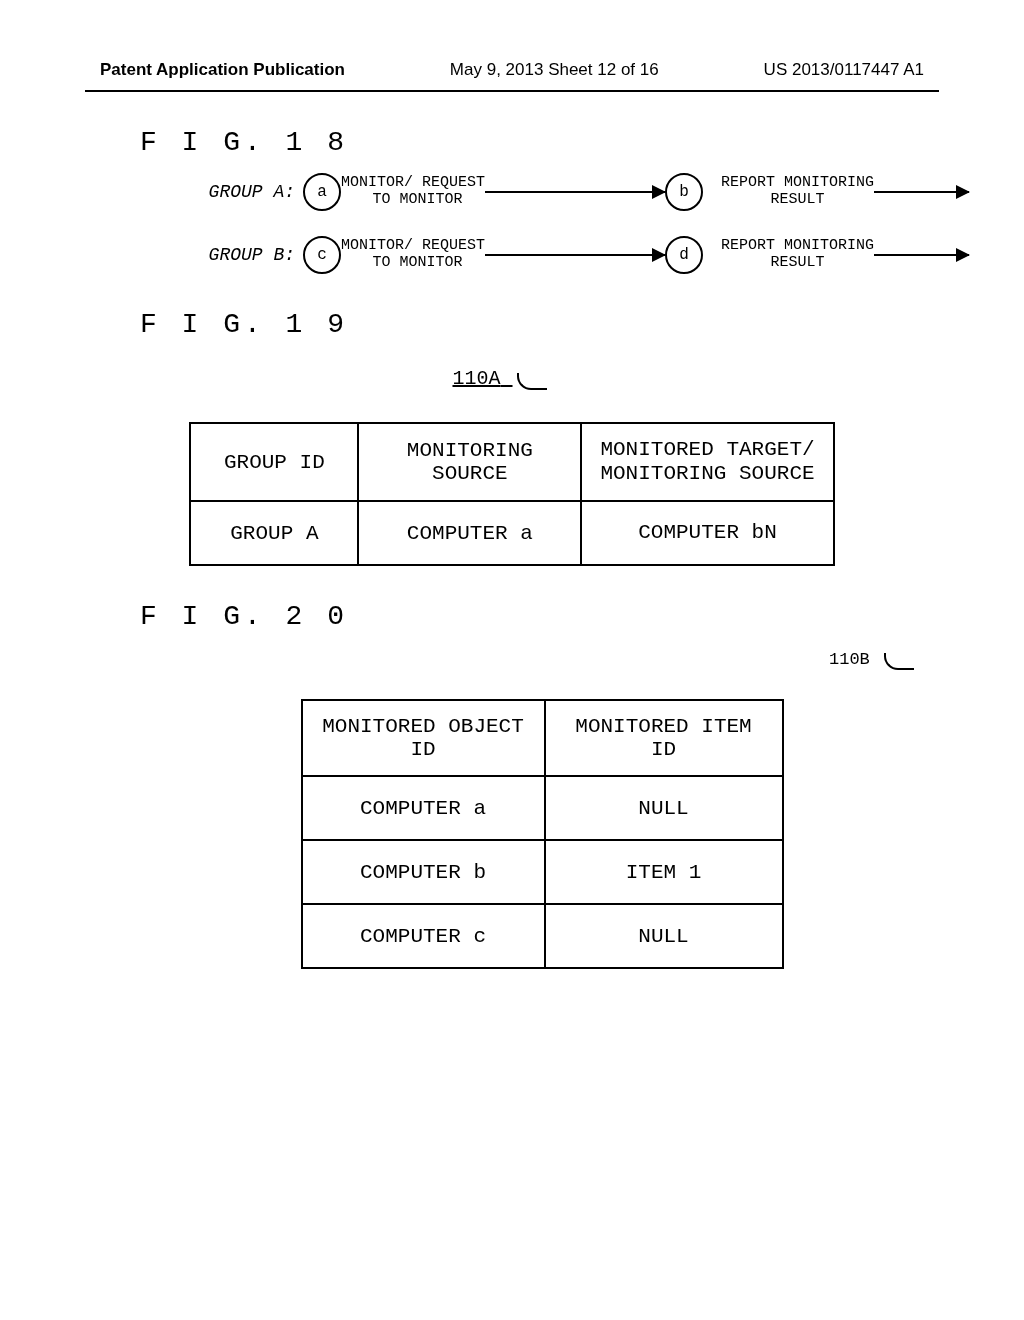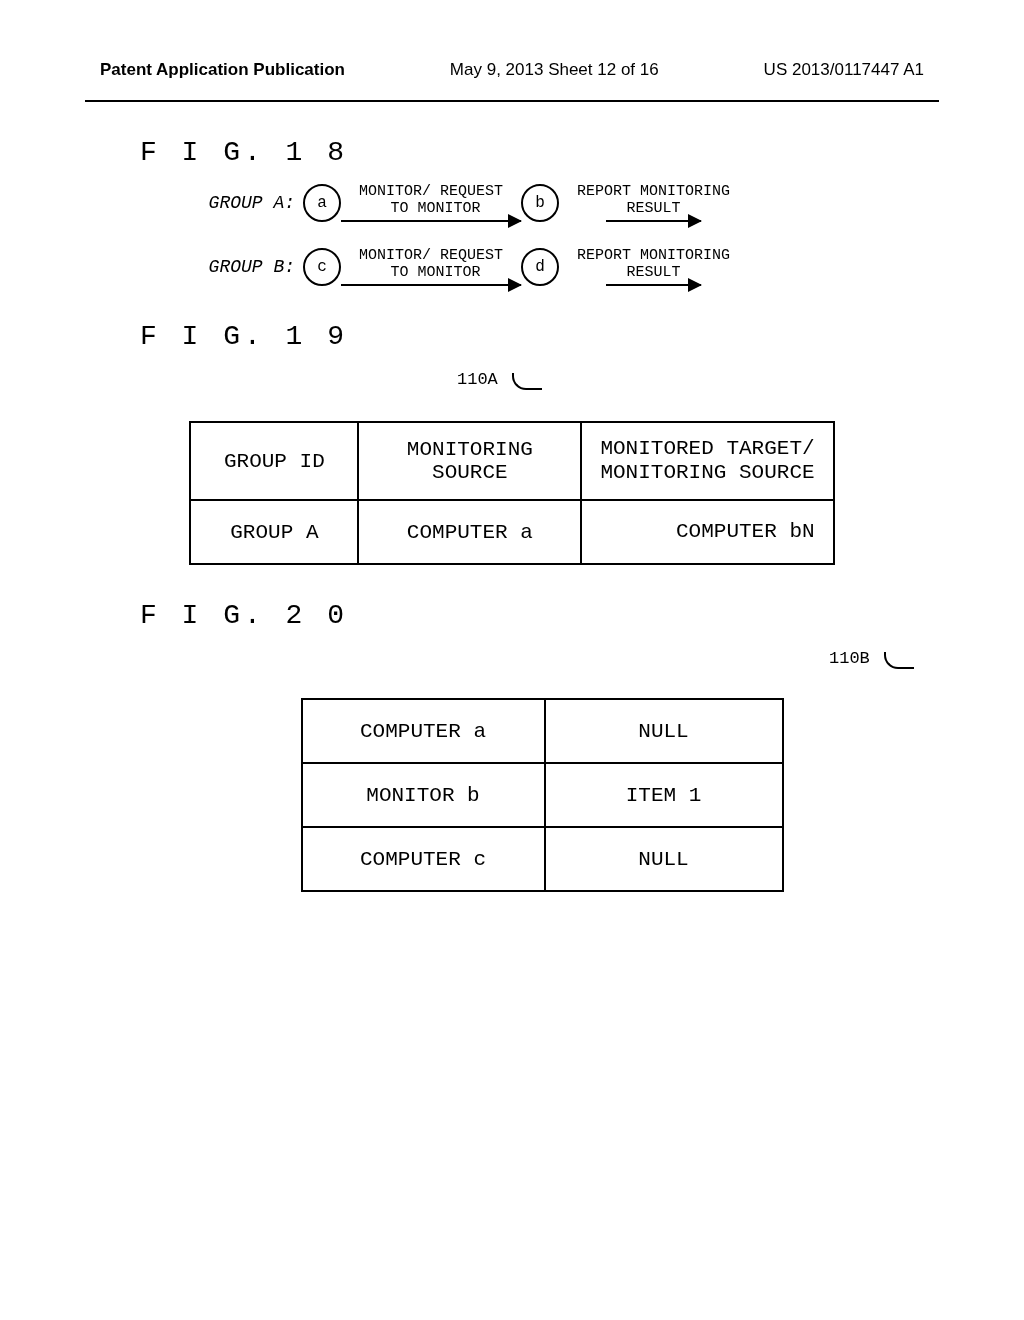--- a/index.html
+++ b/index.html
@@ -8,21 +8,21 @@
     margin: 0;
     padding: 0;
     width: 1024px;
     height: 1320px;
     position: relative;
     font-size: 16px;
   }
   .header {
     display: flex;
     justify-content: space-between;
-    padding: 60px 100px 20px 100px;
+    padding: 60px 100px 10px 100px;
     font-size: 17px;
   }
   .header-left { font-weight: bold; }
   .header-mid { }
   .header-right { }
   .hr {
     border-top: 2px solid #000;
     margin: 0 85px 30px 85px;
   }
   .fig-label {
@@ -53,21 +53,20 @@
     border-radius: 50%;
     display: flex;
     align-items: center;
     justify-content: center;
     font-family: 'Courier New', monospace;
     font-size: 16px;
   }
   .arrow-wrap {
     position: relative;
     display: flex;
-    flex-direction: column;
     align-items: center;
   }
   .arrow-top {
     font-family: 'Courier New', monospace;
     font-size: 15px;
     text-align: center;
     line-height: 1.15;
     margin-bottom: 2px;
     white-space: pre;
   }
@@ -86,23 +85,24 @@
     border-bottom: 7px solid transparent;
   }
   .arrow1 .arrow-line { width: 180px; }
   .arrow2 .arrow-line { width: 95px; }
   .arrow2 { margin-left: 18px; }
 
   
   .fig19-wrap { display: flex; flex-direction: column; align-items: center; margin-top: 5px; }
   .ref19 {
     font-family: 'Courier New', monospace;
-    font-size: 17px;
-    margin: 0 0 0 -25px;
-    position: relative;
+    font-size: 20px;
+    margin: 12px 0 0 -25px;
+    position: relative;
+    text-decoration: underline;
   }
   .ref-curve {
     display: inline-block;
     width: 28px; height: 15px;
     border-bottom: 2px solid #000;
     border-left: 2px solid #000;
     border-bottom-left-radius: 14px;
     margin-left: 4px;
     position: relative;
     top: 6px;
@@ -116,21 +116,21 @@
   table.fig-table td, table.fig-table th {
     border: 2px solid #000;
     padding: 14px 18px;
     text-align: center;
     vertical-align: middle;
     font-weight: normal;
   }
   .t19 td, .t19 th { height: 34px; }
   .t19 .c1 { width: 130px; }
   .t19 .c2 { width: 185px; }
-  .t19 .c3 { width: 185px; line-height: 1.15; text-align: right; }
+  .t19 .c3 { width: 185px; line-height: 1.15; }
 
   
   .fig20-wrap { display: flex; flex-direction: column; align-items: center; margin-top: 0; margin-left: 60px; }
   .ref20 {
     font-family: 'Courier New', monospace;
     font-size: 17px;
     align-self: flex-end;
     margin-right: 110px;
     margin-bottom: -2px;
     margin-left: 16px;
@@ -208,26 +208,30 @@
 </div>
 
 <div class="fig-label">F I G.  2 0</div>
 <div class="fig20-wrap">
   <div class="ref20">
     <span>110B</span>
     <span class="ref-curve"></span>
   </div>
   <table class="fig-table t20">
     <tbody>
+        <tr>
+      <th class="c1">MONITORED OBJECT ID</th>
+      <th class="c2">MONITORED ITEM ID</th>
+    </tr>
     <tr>
       <td class="c1">COMPUTER a</td>
       <td class="c2">NULL</td>
     </tr>
     <tr>
-      <td class="c1">MONITOR b</td>
+      <td class="c1">COMPUTER b</td>
       <td class="c2">ITEM 1</td>
     </tr>
     <tr>
       <td class="c1">COMPUTER c</td>
       <td class="c2">NULL</td>
     </tr>
   </tbody>
     </table>
 </div>
 

